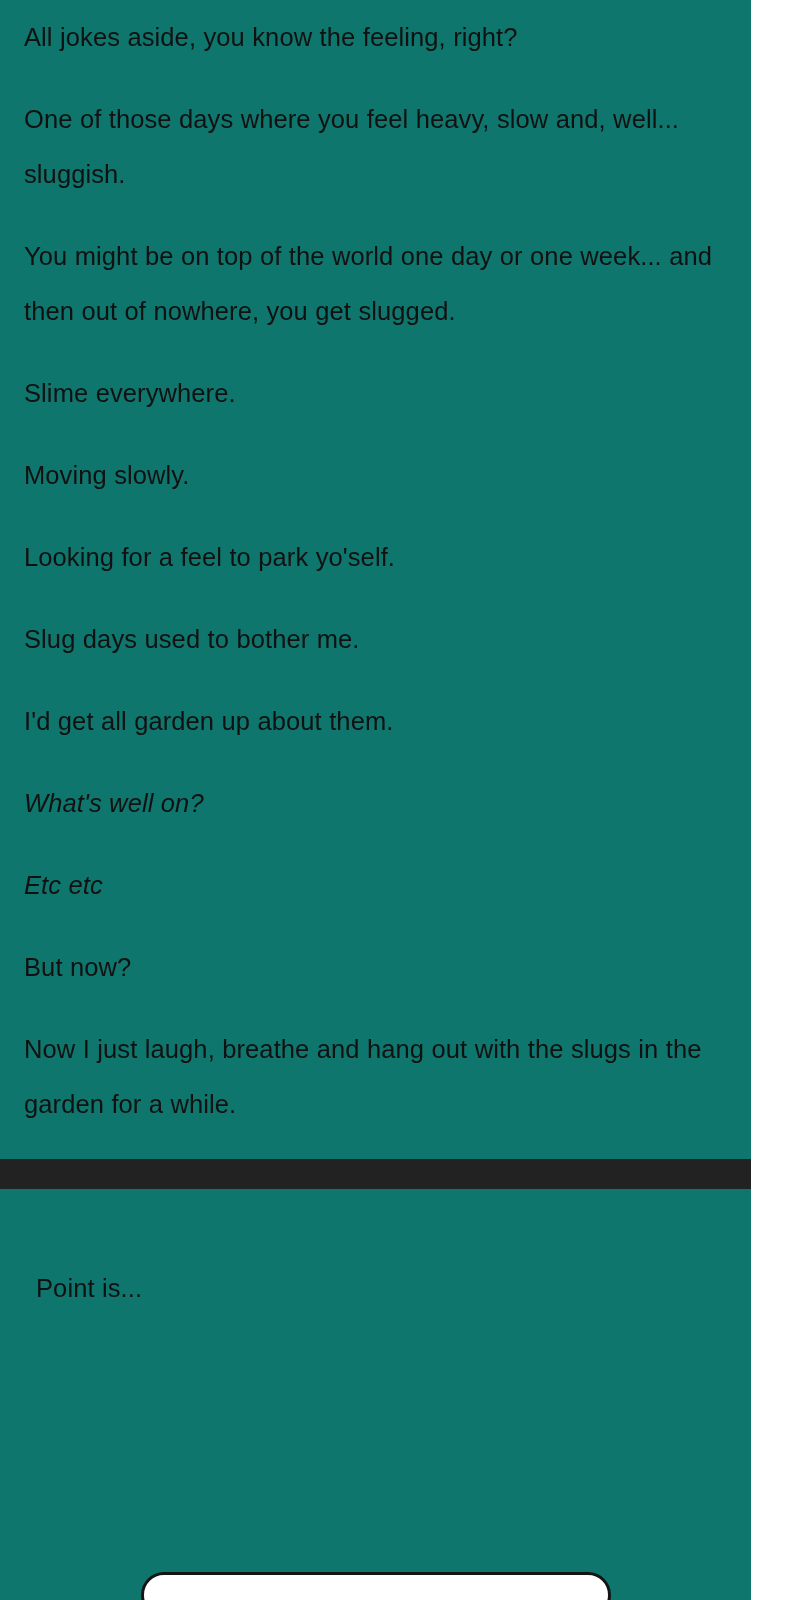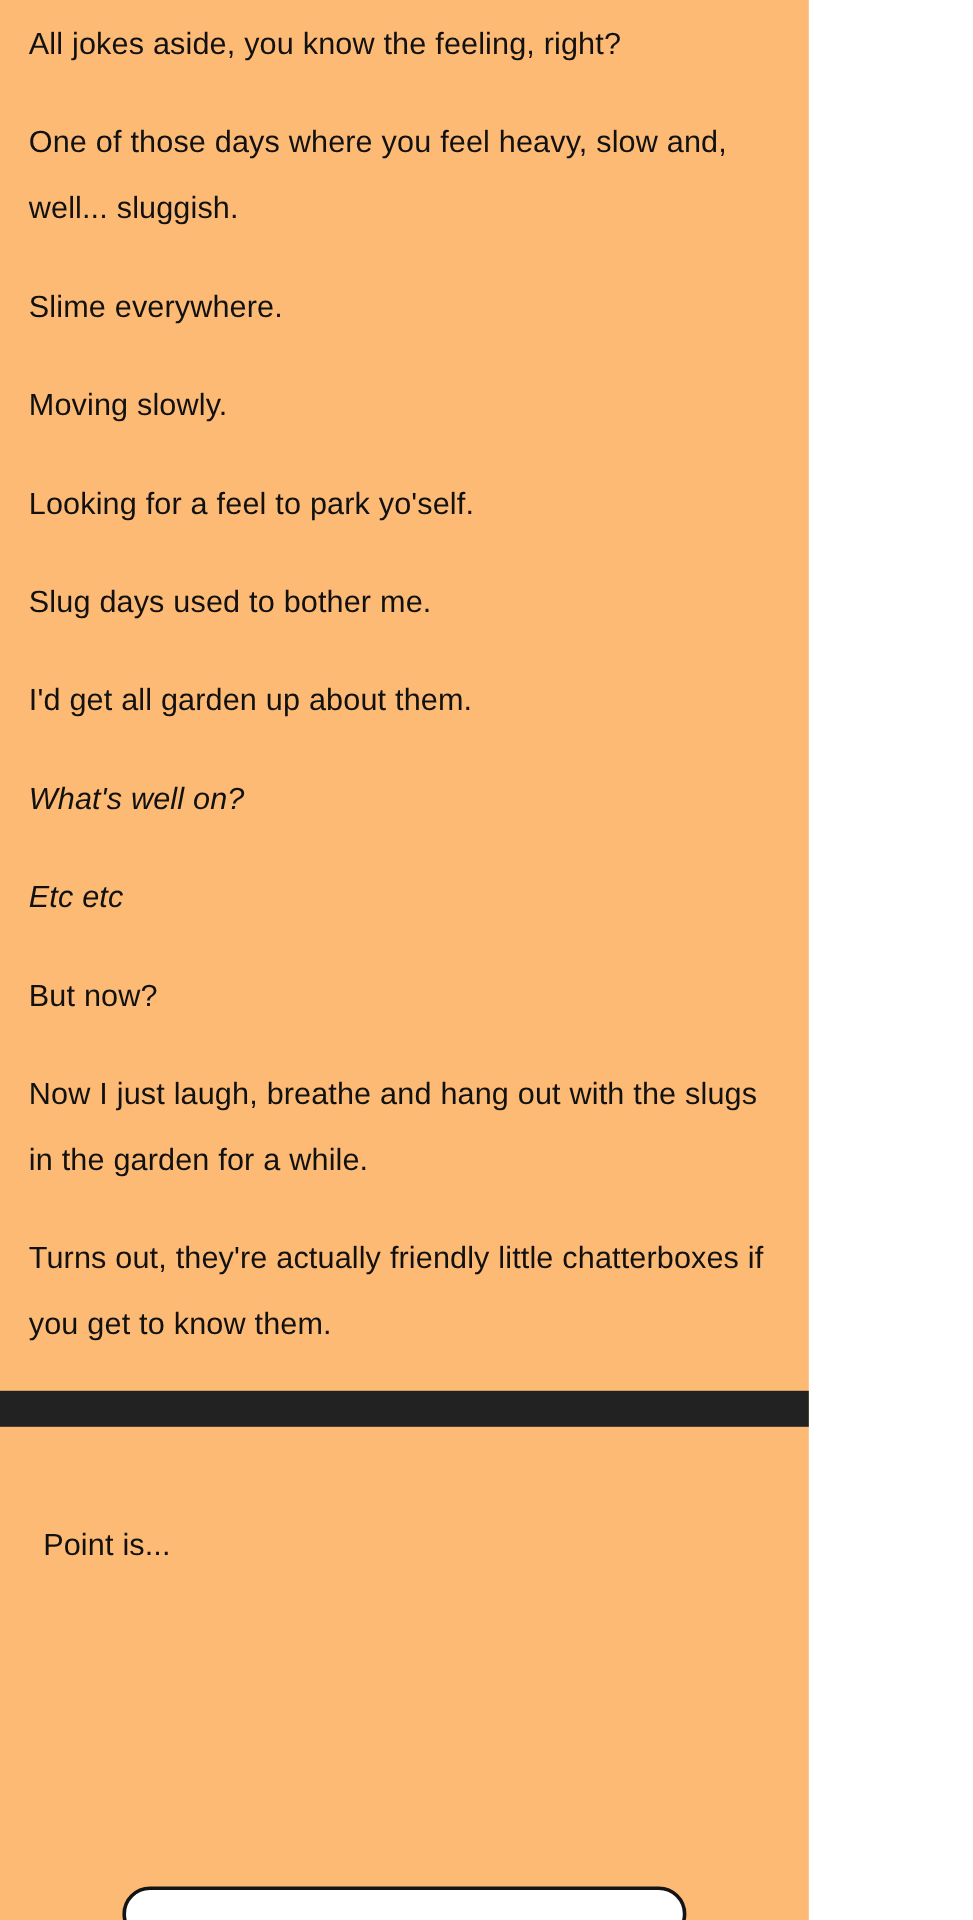--- a/index.html
+++ b/index.html
@@ -9,24 +9,24 @@
   }
   body {
     width: 811px;
     height: 1600px;
     font-family: "Liberation Sans", sans-serif;
     color: #111111;
     overflow: hidden;
     position: relative;
   }
   .page {
-    width: 674px;
+    width: 751px;
     min-height: 1600px;
     box-sizing: border-box;
-    background: #fdba74;
+    background: #0f766e;
     position: relative;
   }
   .article {
     padding: 0 24px;
     box-sizing: border-box;
   }
   .para {
     font-size: 25.5px;
     line-height: 55px;
     letter-spacing: 0.1px;
@@ -68,30 +68,30 @@
   }
 </style>
 </head>
 <body>
 
 <div class="page">
 
   <div class="article">
     <p class="para first">All jokes aside, you know the feeling, right?</p>
     <p class="para">One of those days where you feel heavy, slow and, well... sluggish.</p>
+    <p class="para">You might be on top of the world one day or one week... and then out of nowhere, you get slugged.</p>
     <p class="para">Slime everywhere.</p>
     <p class="para">Moving slowly.</p>
     <p class="para">Looking for a feel to park yo'self.</p>
     <p class="para">Slug days used to bother me.</p>
     <p class="para">I'd get all garden up about them.</p>
     <p class="para italic">What's well on?</p>
     <p class="para italic">Etc etc</p>
     <p class="para">But now?</p>
     <p class="para">Now I just laugh, breathe and hang out with the slugs in the garden for a while.</p>
-    <p class="para">Turns out, they're actually friendly little chatterboxes if you get to know them.</p>
   </div>
 
   <div class="divider-band"></div>
 
   <div class="after-band">
     <div class="spacer-after-band"></div>
     <p class="para">Point is...</p>
   </div>
 
   <div class="bottom-pill"></div>

